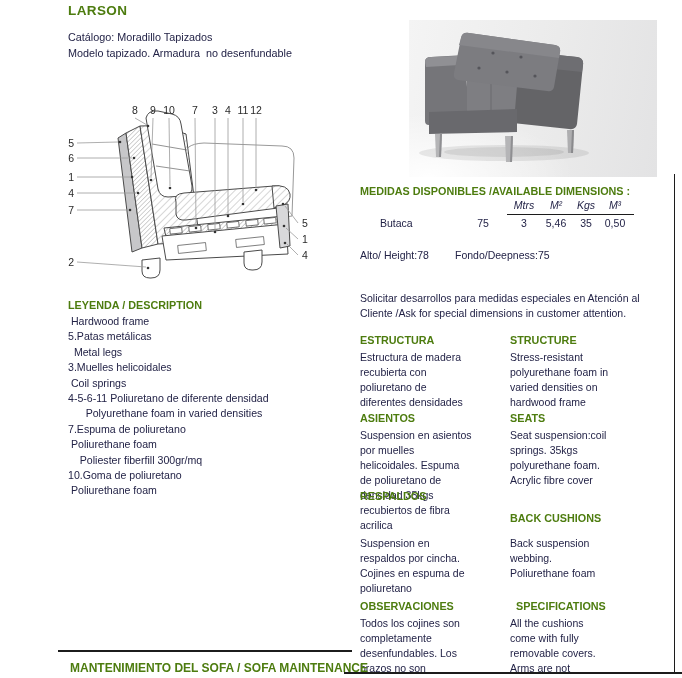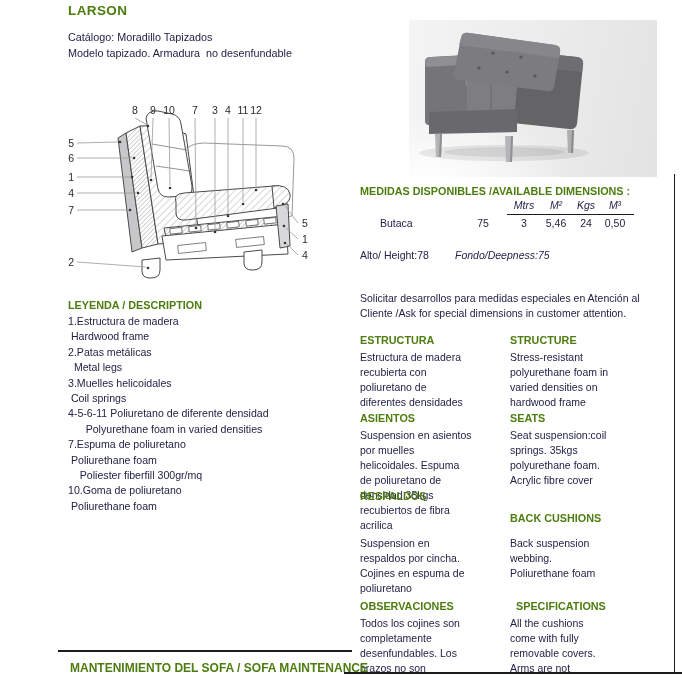--- a/index.html
+++ b/index.html
@@ -187,25 +187,25 @@
   <span class="c1">M²</span>
   <span class="c2">Kgs</span>
   <span class="c3">M³</span>
 </div>
 <div class="abs rule" style="left:507px;top:213.5px;width:127px;height:1.5px;"></div>
 <div class="abs" style="left:360px;top:217px;font-size:10.5px;padding-left:20px;">Butaca</div>
 <div class="abs" style="left:470px;top:217px;width:26px;text-align:center;font-size:10.5px;">75</div>
 <div class="abs dim-cols" style="top:217px;">
   <span class="c0">3</span>
   <span class="c1">5,46</span>
-  <span class="c2">24</span>
+  <span class="c2">35</span>
   <span class="c3">0,50</span>
 </div>
 <div class="abs" style="left:360px;top:249px;font-size:10.5px;">Alto/ Height:78</div>
-<div class="abs" style="left:455px;top:249px;font-size:10.5px;font-style:italic;">Fondo/Deepness:75</div>
+<div class="abs" style="left:455px;top:249px;font-size:10.5px;">Fondo/Deepness:75</div>
 
 <div class="abs preline body-txt" style="left:360px;top:291px;width:320px;">Solicitar desarrollos para medidas especiales en Atención al
 Cliente /Ask for special dimensions in customer attention.</div>
 
 <div class="abs b t11" style="left:360px;top:334px;">ESTRUCTURA</div>
 <div class="abs preline body-txt" style="left:360px;top:350px;width:145px;">Estructura de madera
 recubierta con
 poliuretano de
 diferentes densidades</div>
 <div class="abs b t11" style="left:510px;top:334px;">STRUCTURE</div>
@@ -246,23 +246,22 @@
 desmontables.</div>
 <div class="abs b t11" style="left:516px;top:600px;">SPECIFICATIONS</div>
 <div class="abs preline body-txt" style="left:510px;top:616px;width:145px;">All the cushions
 come with fully
 removable covers.
 Arms are not
 removable.</div>
 
 <div class="abs b t11" style="left:68px;top:299px;">LEYENDA / DESCRIPTION</div>
 <div class="abs t10" style="left:68px;top:314px;">
-  <div class="pre">1.Estructura de madera</div>
   <div class="pre"> Hardwood frame</div>
-  <div class="pre">2.Patas metálicas</div>
+  <div class="pre">5.Patas metálicas</div>
   <div class="pre">  Metal legs</div>
   <div class="pre">3.Muelles helicoidales</div>
   <div class="pre"> Coil springs</div>
   <div class="pre">4-5-6-11 Poliuretano de diferente densidad</div>
   <div class="pre">      Polyurethane foam in varied densities</div>
   <div class="pre">7.Espuma de poliuretano</div>
   <div class="pre"> Poliurethane foam</div>
   <div class="pre">    Poliester fiberfill 300gr/mq</div>
   <div class="pre">10.Goma de poliuretano</div>
   <div class="pre"> Poliurethane foam</div>

